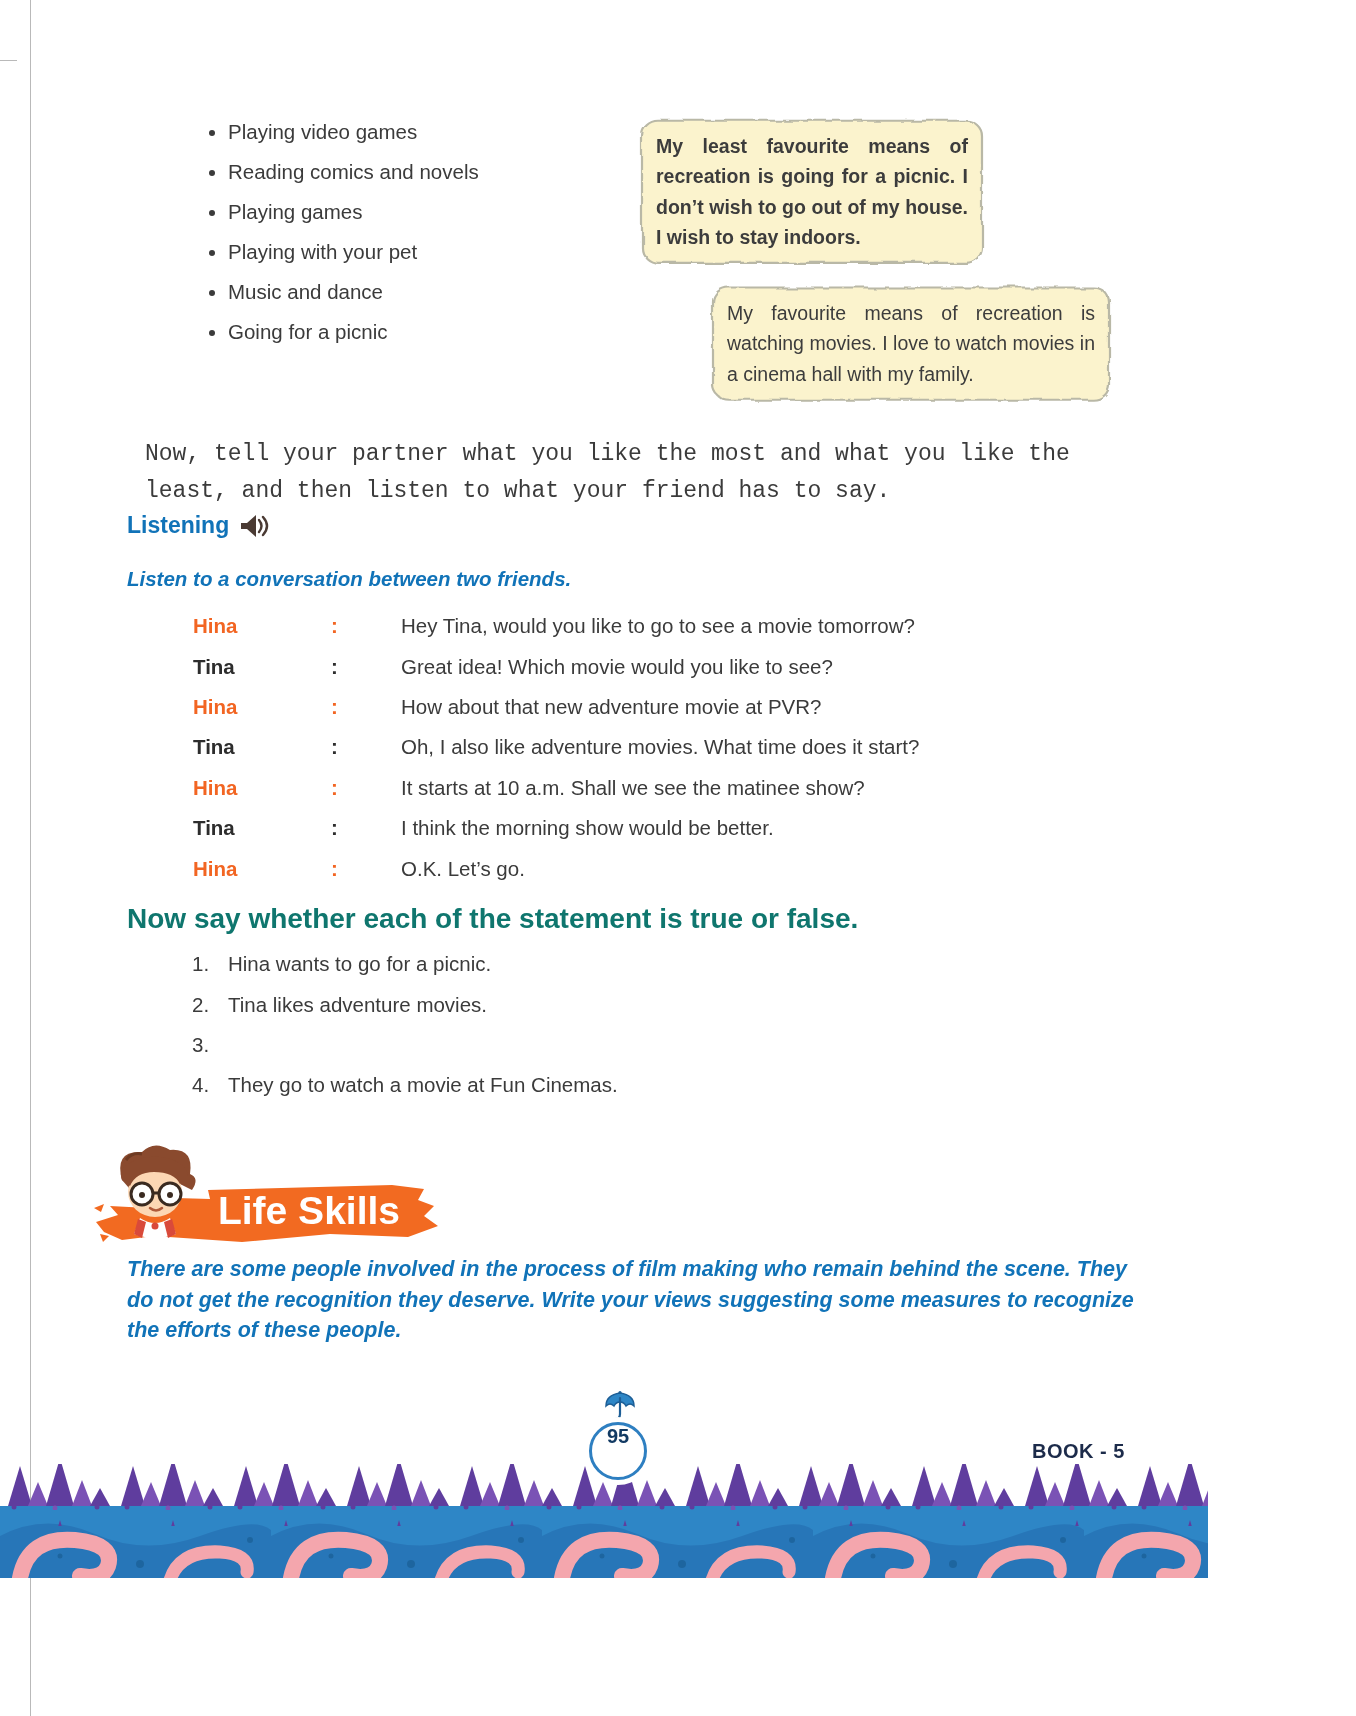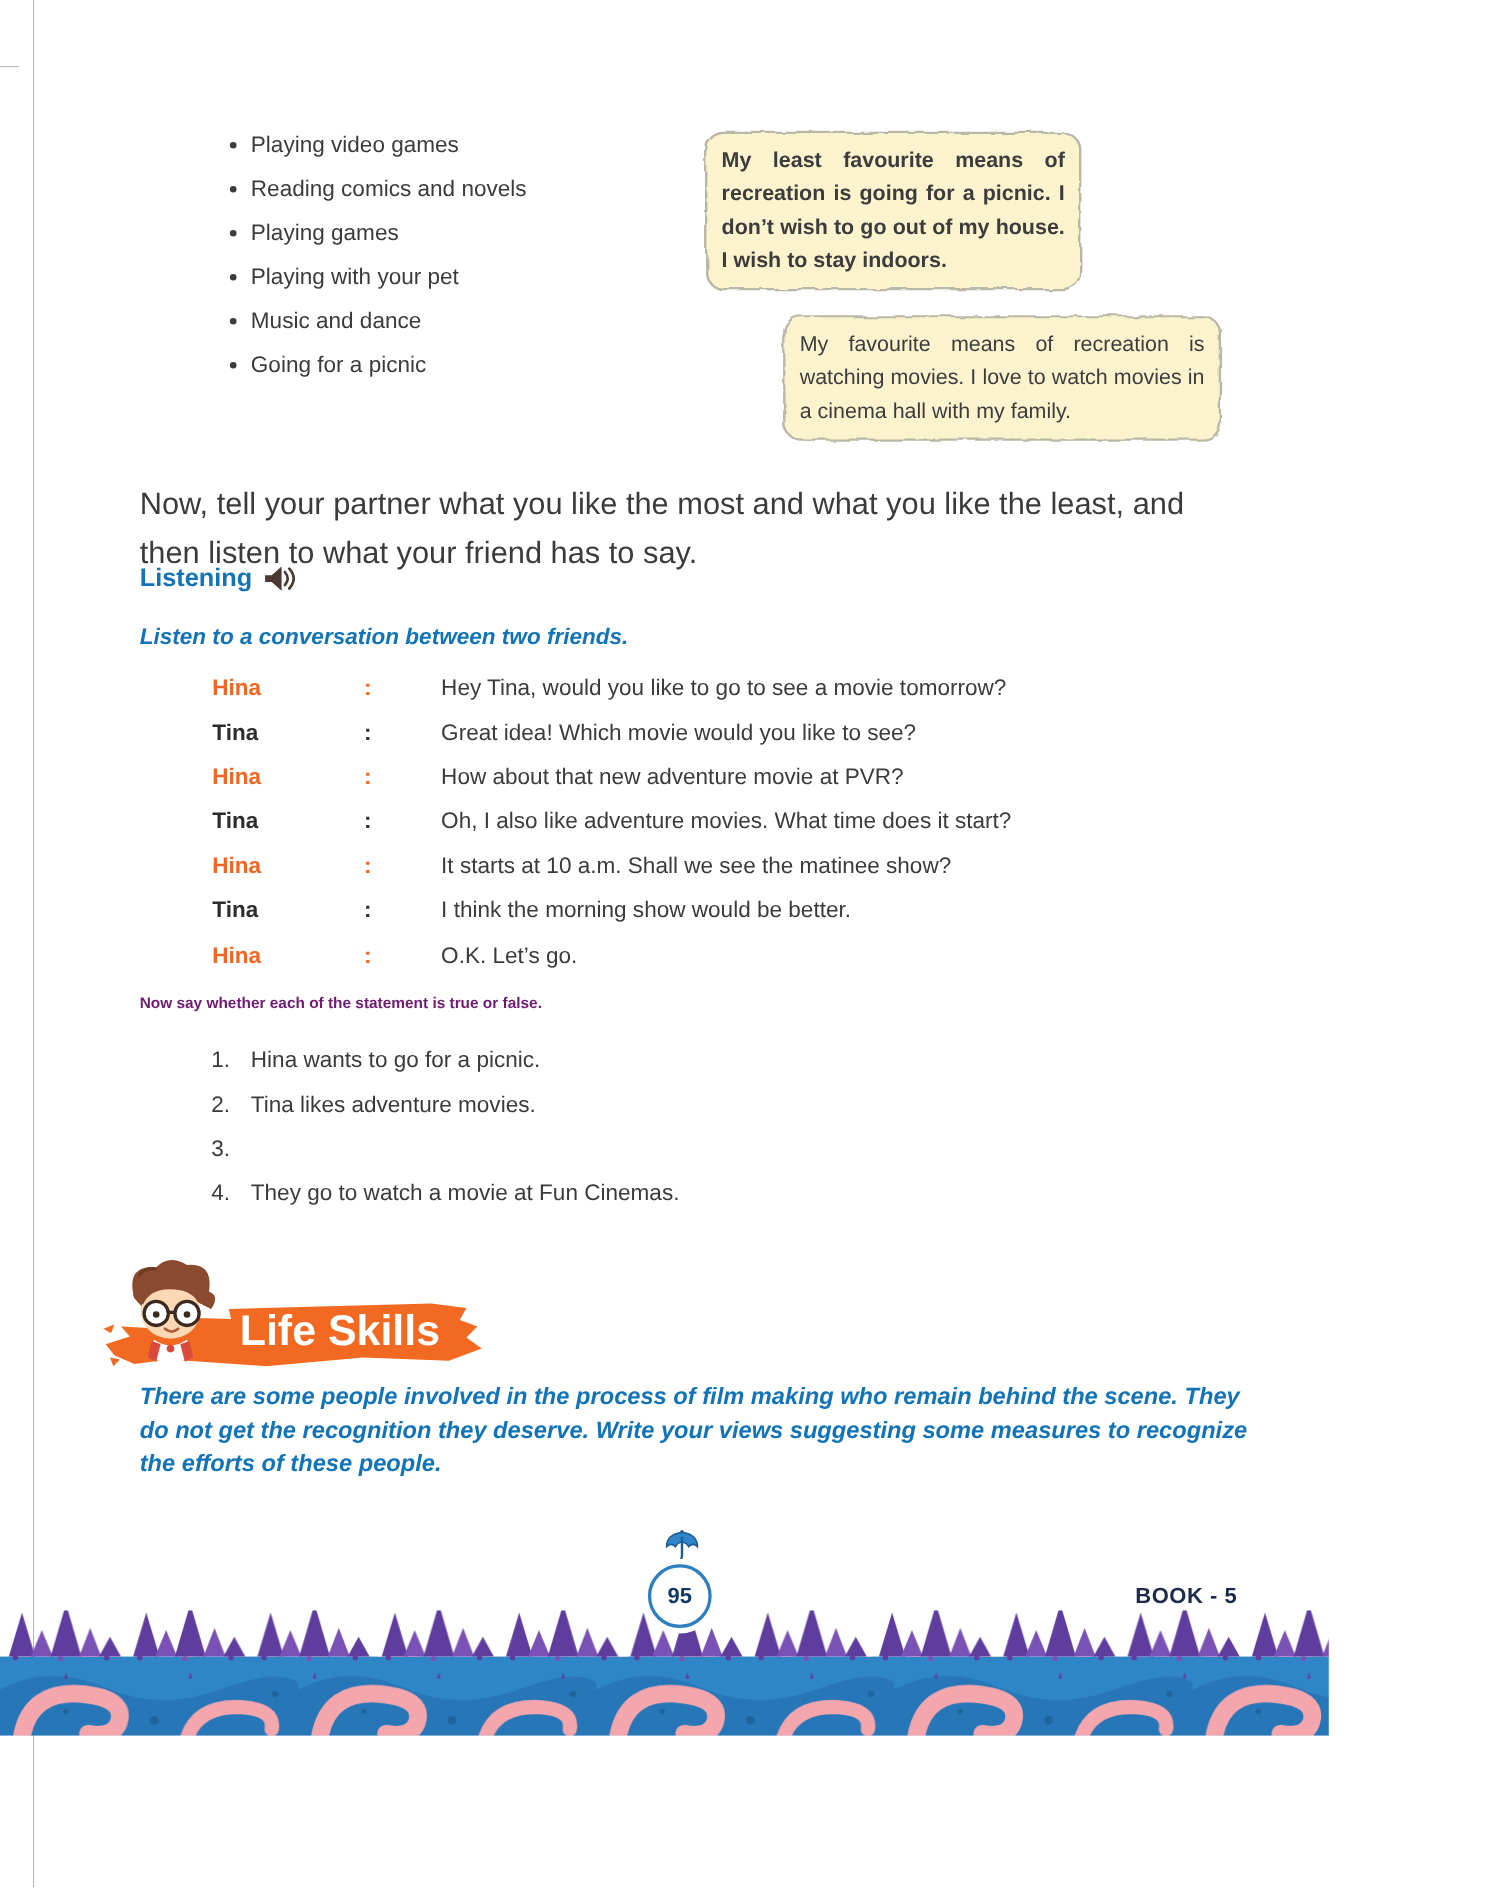--- a/index.html
+++ b/index.html
@@ -16,60 +16,60 @@
   .bullet-list li{line-height:23px;margin-bottom:17px;}
 
   
   .bubble{position:absolute;}
   .bubble-bg{position:absolute;left:0;top:0;width:100%;height:100%;}
   .bubble-text{position:relative;padding:15px 19px;font-size:19.5px;line-height:1.56;
                text-align:justify;color:#3c3c3c;}
   #bubble1{left:637px;top:116px;width:350px;font-weight:bold;}
   #bubble2{left:708px;top:283px;width:406px;}
 
-  .para-instruction{position:absolute;left:127px;top:436px;width:1002px;
-                    font-size:28px;line-height:1.6;}
+  .para-instruction{position:absolute;left:145px;top:436px;width:1002px;
+                    font-size:23px;line-height:1.6;font-family:Liberation Mono, monospace;}
 
   .listening-heading{position:absolute;left:127px;top:512px;font-size:23px;font-weight:bold;
                      color:#1173b8;display:flex;align-items:center;gap:10px;}
   .listen-sub{position:absolute;left:127px;top:567px;font-size:20.5px;font-weight:bold;
               font-style:italic;color:#1173b8;}
 
   
   .dialogue{position:absolute;left:193px;top:606px;display:grid;
             grid-template-columns:138px 70px 800px;grid-auto-rows:40.4px;
             font-size:20.5px;align-items:center;}
   .drow{display:contents;}
   .spk{font-weight:bold;}
   .colon{font-weight:bold;}
   .row-hina .spk,.row-hina .colon{color:#f26522;}
   .row-tina .spk,.row-tina .colon{color:#2d2d2d;}
   .line-text{color:#3b3b3b;}
 
-  .tf-heading{position:absolute;left:127px;top:903px;font-size:14px;font-weight:bold;color:#701a75;text-align:right;}
+  .tf-heading{position:absolute;left:127px;top:903px;font-size:28px;font-weight:bold;color:#0f766e;text-align:right;}
   .tf-list{position:absolute;left:192px;top:944px;font-size:20.5px;}
   .tf-item{display:flex;height:40.4px;align-items:center;}
   .tf-num{width:36px;}
 
   
   .ls-mascot{position:absolute;left:104px;top:1140px;width:100px;height:104px;}
   .ls-badge{position:absolute;left:92px;top:1182px;width:348px;height:64px;}
   .ls-badge svg{position:absolute;left:0;top:0;width:100%;height:100%;}
   .ls-label{position:absolute;left:100px;right:14px;top:0;bottom:6px;display:flex;
             align-items:center;justify-content:center;color:#fff;font-size:39px;font-weight:bold;}
   .ls-caption{position:absolute;left:437px;top:1200px;font-size:22px;color:#58595b;
               letter-spacing:2.5px;}
   .ls-prompt{position:absolute;left:127px;top:1254px;width:1018px;font-size:21.5px;
              font-weight:bold;font-style:italic;color:#1173b8;line-height:1.42;}
 
   
   .footer-art{position:absolute;left:0;top:1448px;width:1356px;height:130px;}
   .umbrella{position:absolute;left:603px;top:1390px;}
   .page-circle{position:absolute;left:589px;top:1422px;width:52px;height:52px;border-radius:50%;
-               background:#fff;border:3px solid #2e7fc1;display:flex;align-items:center;
+               background:#fff;border:3px solid #2e7fc1;display:flex;
                justify-content:center;font-weight:bold;font-size:20px;color:#123a63;z-index:5;
                box-shadow:0 0 0 5px #fff;}
   .book-label{position:absolute;left:1032px;top:1440px;font-size:20px;font-weight:bold;
               color:#1c2b4a;letter-spacing:0.5px;z-index:6;}
 </style>
 </head>
 <body>
 
 <div class="page">
 

